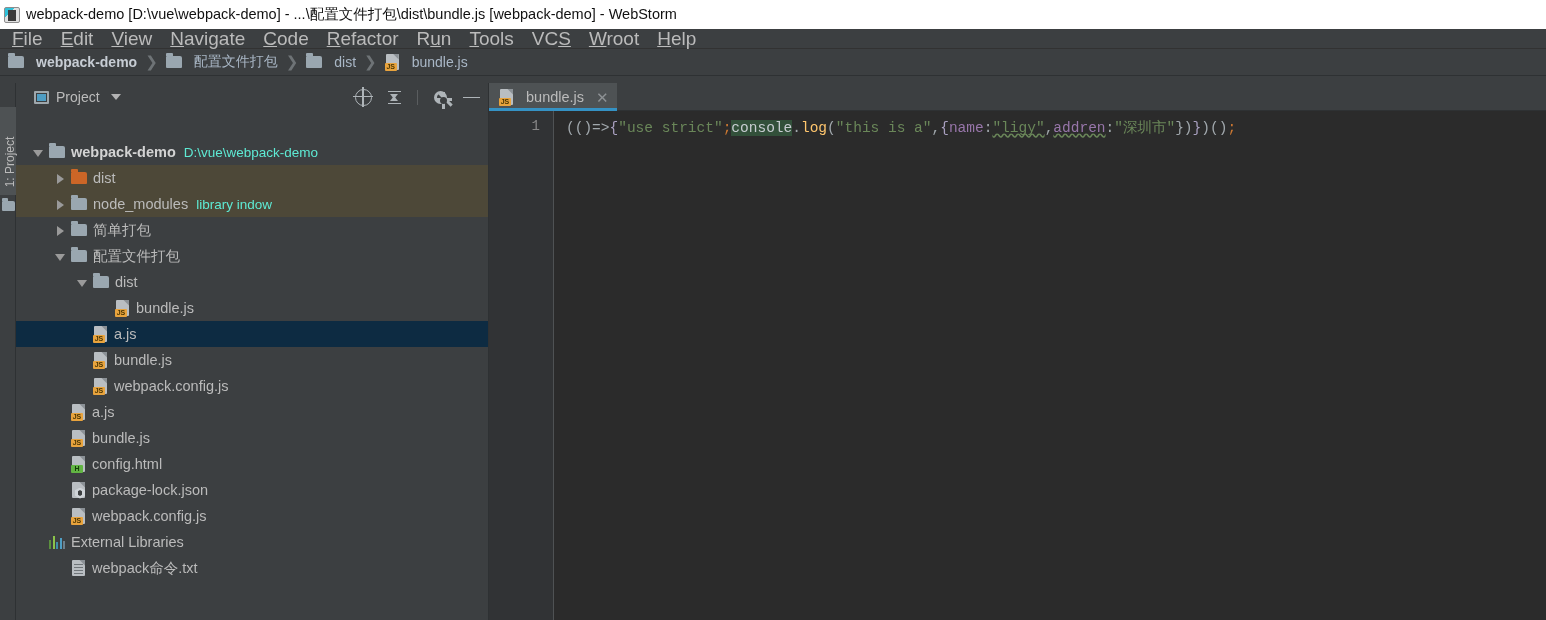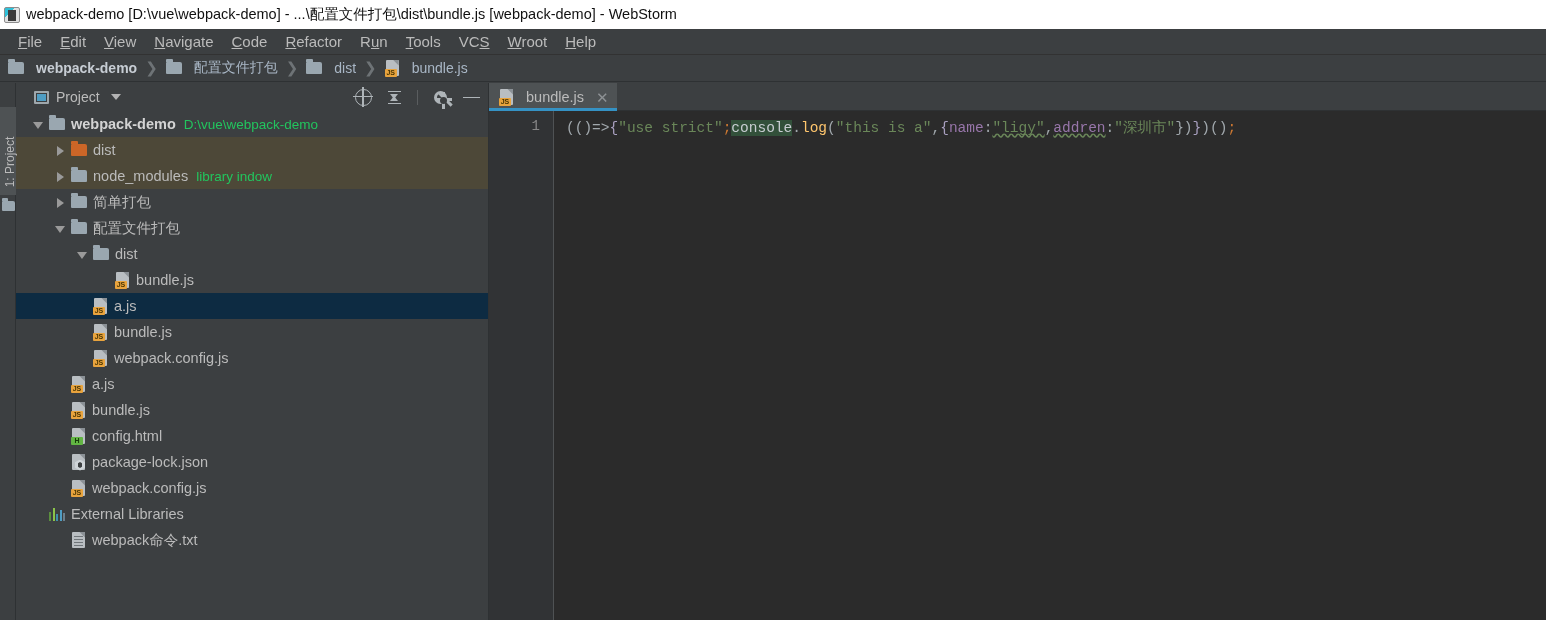--- a/index.html
+++ b/index.html
@@ -24,22 +24,22 @@
     border: 1px solid #8d8d8d;
   }
   .app-icon::after {
     content: ""; position: absolute; left: 3px; top: 2px;
     width: 8px; height: 11px; background: #3b3b3b;
   }
   .title-text { color: #111; }
 
   
   .menubar {
-    height: 26px; background: #3c3f41; display: flex; align-items: center;
-    padding-left: 9px; font-size: 15px; color: #bbbbbb;
+    height: 20px; background: #3c3f41; display: flex; align-items: center;
+    padding-left: 3px; font-size: 19px; color: #bbbbbb;
     border-bottom: 1px solid #323232;
   }
   .menu-item { padding: 3px 9px; cursor: default; white-space: nowrap; }
   .menu-item .mn { text-decoration: underline; }
 
   
   .breadcrumb {
     height: 27px; background: #3c3f41; display: flex; align-items: center;
     padding-left: 6px; font-size: 14px; color: #a9b7c6;
     border-bottom: 1px solid #2e3133;
@@ -70,21 +70,21 @@
     width: 13px; height: 10px; background: #9aa7b0; border-radius: 1px 2px 1px 1px;
   }
   .tw-folder::before {
     content: ""; position: absolute; top: -3px; left: 0;
     width: 6px; height: 3px; background: #9aa7b0; border-radius: 1px 1px 0 0;
   }
 
   
   .project-panel {
     width: 473px; flex: none; background: #3c3f41; display: flex; flex-direction: column;
-    border-right: 1px solid #2e3133; overflow: hidden;
+    border-right: 1px solid #2e3133; overflow: hidden; gap: 28px;
   }
   .panel-header {
     height: 28px; display: flex; align-items: center; padding: 0 8px 0 18px;
     font-size: 14px; color: #bbbbbb; flex: none;
   }
   .panel-title { display: flex; align-items: center; gap: 7px; }
   .panel-icon {
     width: 15px; height: 13px; border: 2px solid #9fa8ad; background: #3c3f41;
     position: relative; border-radius: 1px;
   }
@@ -162,21 +162,21 @@
     border-left: 7px solid #9a9a9a;
   }
   .arrow.down::after {
     content: ""; position: absolute; left: 1px; top: 4px; width: 0; height: 0;
     border-left: 5px solid transparent; border-right: 5px solid transparent;
     border-top: 7px solid #9a9a9a;
   }
   .arrow.none { }
   .lbl { color: #bbbbbb; }
   .lbl.bold { font-weight: bold; color: #d3d3d3; }
-  .sub { color: #22c55e; margin-left: 8px; font-size: 13.5px; }
+  .sub { color: #5eead4; margin-left: 8px; font-size: 13.5px; }
 
   
   .ic { flex: none; margin-right: 6px; position: relative; }
   .ic-folder { width: 16px; height: 12px; background: #9aa7b0; border-radius: 1px 2px 1px 1px; }
   .ic-folder::before {
     content: ""; position: absolute; top: -3px; left: 0; width: 7px; height: 3px;
     background: #9aa7b0; border-radius: 1px 1px 0 0;
   }
   .ic-folder.orange, .ic-folder.orange::before { background: #cc6627; }
 

